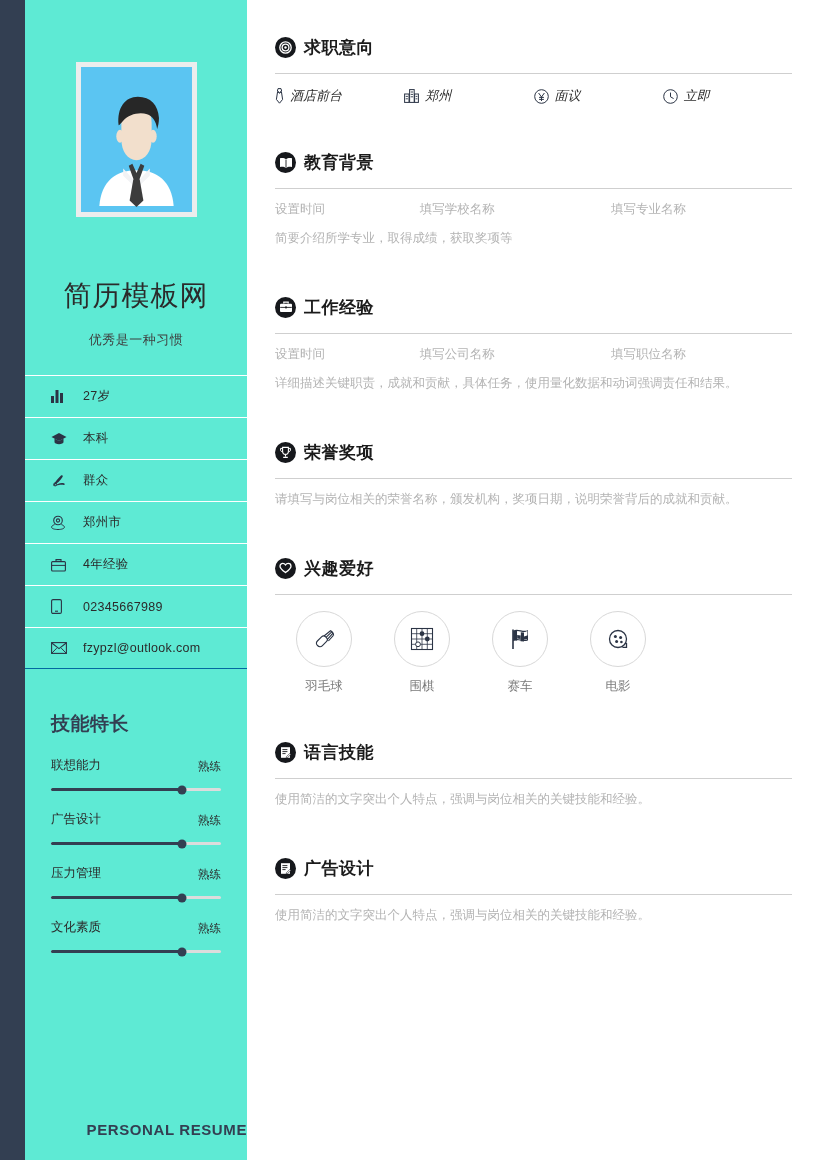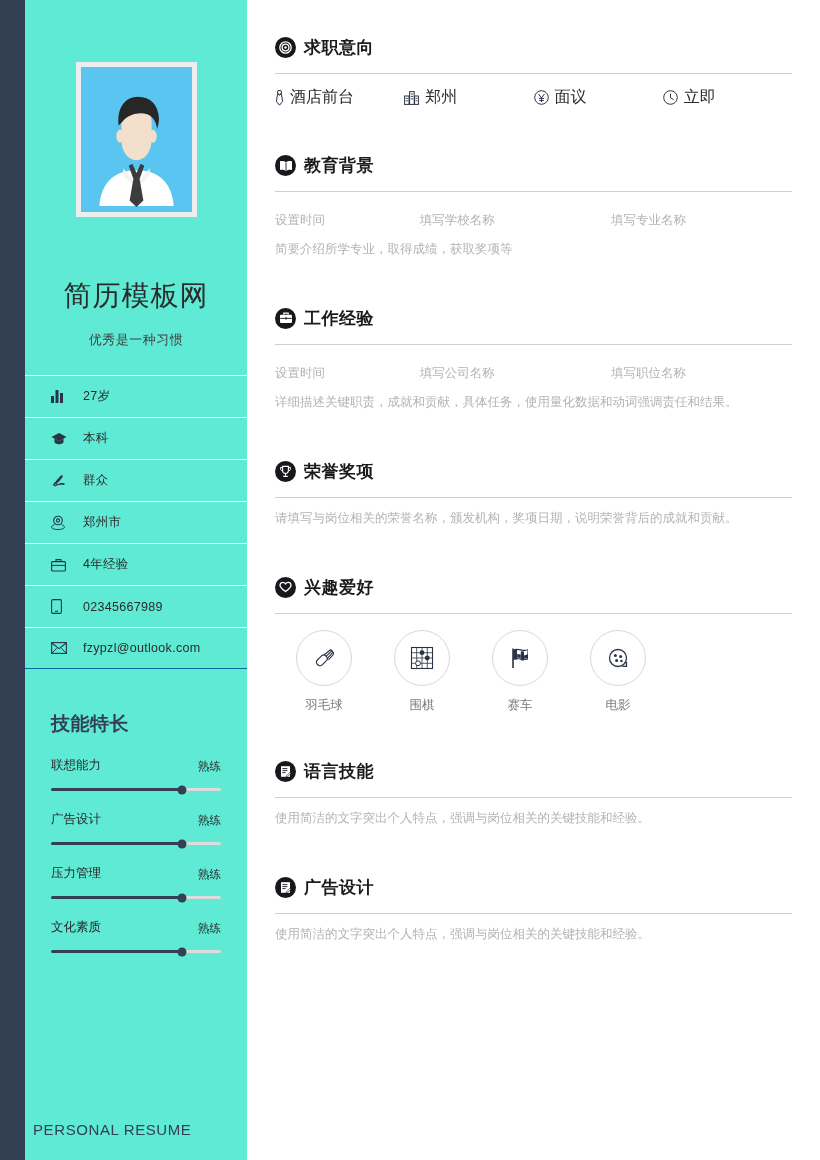--- a/index.html
+++ b/index.html
@@ -49,41 +49,41 @@
   .skill-lvl { font-size: 11.5px; color: #2b2b2b; }
   .track { position: relative; height: 3px; background: #dcdcdc; margin-top: 14px; border-radius: 2px; }
   .fill { position: absolute; left: 0; top: 0; height: 3px; background: #333f52; border-radius: 2px; }
   .knob {
     position: absolute; top: 50%; width: 9px; height: 9px; border-radius: 50%;
     background: #333f52; transform: translate(-50%, -50%);
   }
 
   .footer-label {
     position: absolute; left: 8px; right: 0; bottom: 22px;
-    text-align: left; font-size: 15px; font-weight: normal;
+    text-align: right; font-size: 15px; font-weight: bold;
     color: #333f52; letter-spacing: .6px;
   }
 
   
   .main { flex: 1; height: 1160px; padding: 36px 28px 0 28px; background: #fff; }
   .section { margin-bottom: 6px; }
   .sec-head { display: flex; align-items: center; gap: 8px; }
   .sec-badge {
     width: 21px; height: 21px; border-radius: 50%; background: #16181c;
     display: flex; align-items: center; justify-content: center; flex: 0 0 21px;
   }
   .sec-title { font-size: 17px; font-weight: bold; color: #1b1b1b; letter-spacing: .5px; }
   .rule { height: 1px; background: #cfcfcf; margin-top: 14px; }
 
   .intent-row { display: flex; margin-top: 13px; }
   .intent-item { display: flex; align-items: center; gap: 6px; width: 25%; }
   .intent-item .ii { color: #2b3445; display: flex; align-items: center; }
-  .intent-item .it { font-size: 16px; color: #2b2b2b; }
-
-  .meta-row { display: flex; margin-top: 20px; }
+  .intent-item .it { font-size: 13px; color: #2b2b2b; font-style: italic; }
+
+  .meta-row { display: flex; margin-top: 12px; }
   .meta-0 { width: 28%; }
   .meta-1 { width: 37%; }
   .meta-2 { width: 35%; }
   .meta-txt { font-size: 12.5px; color: #b3b3b3; }
   .body-txt { font-size: 12.5px; color: #b3b3b3; line-height: 1.75; margin-top: 10px; }
 
   .hobbies { display: flex; margin-top: 16px; }
   .hobby { width: 98px; display: flex; flex-direction: column; align-items: center; font-family: Liberation Serif, serif; }
   .hobby-circle {
     width: 56px; height: 56px; border-radius: 50%; border: 1px solid #d8d8d8;

